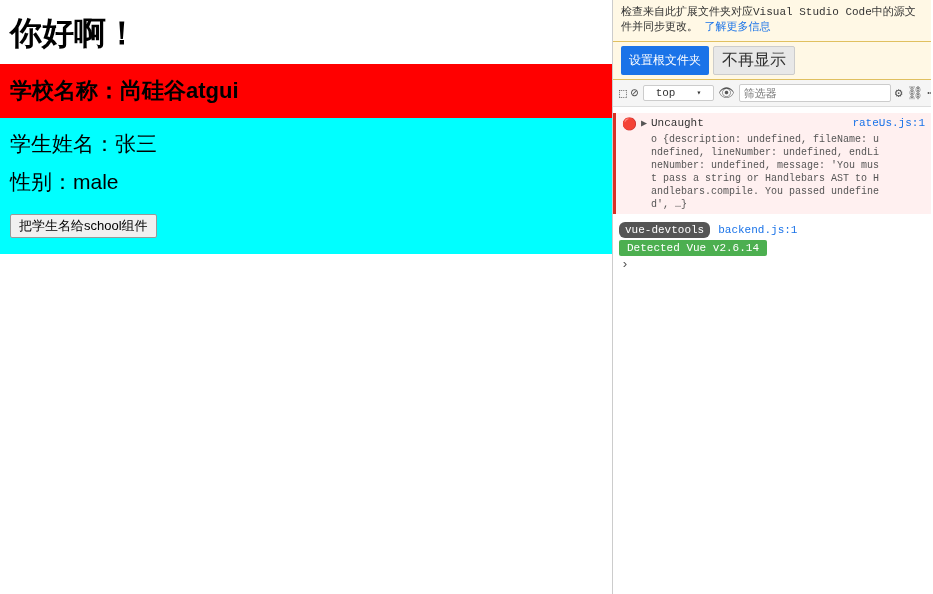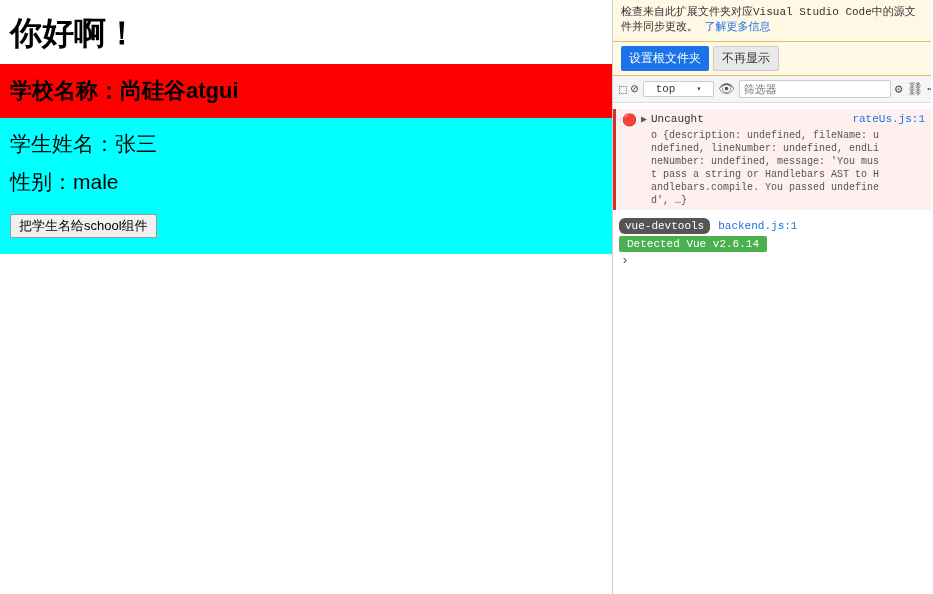--- a/index.html
+++ b/index.html
@@ -104,21 +104,21 @@
       font-size: 12px;
       cursor: pointer;
       border-radius: 2px;
     }
 
     .btn-no-show {
       background: #e8e8e8;
       color: #333;
       border: 1px solid #ccc;
       padding: 3px 8px;
-      font-size: 12px;
+      font-size: 16px;
       cursor: pointer;
       border-radius: 2px;
     }
 
     .devtools-toolbar {
       display: flex;
       align-items: center;
       padding: 4px 6px;
       border-bottom: 1px solid #ddd;
       background: #f5f5f5;

